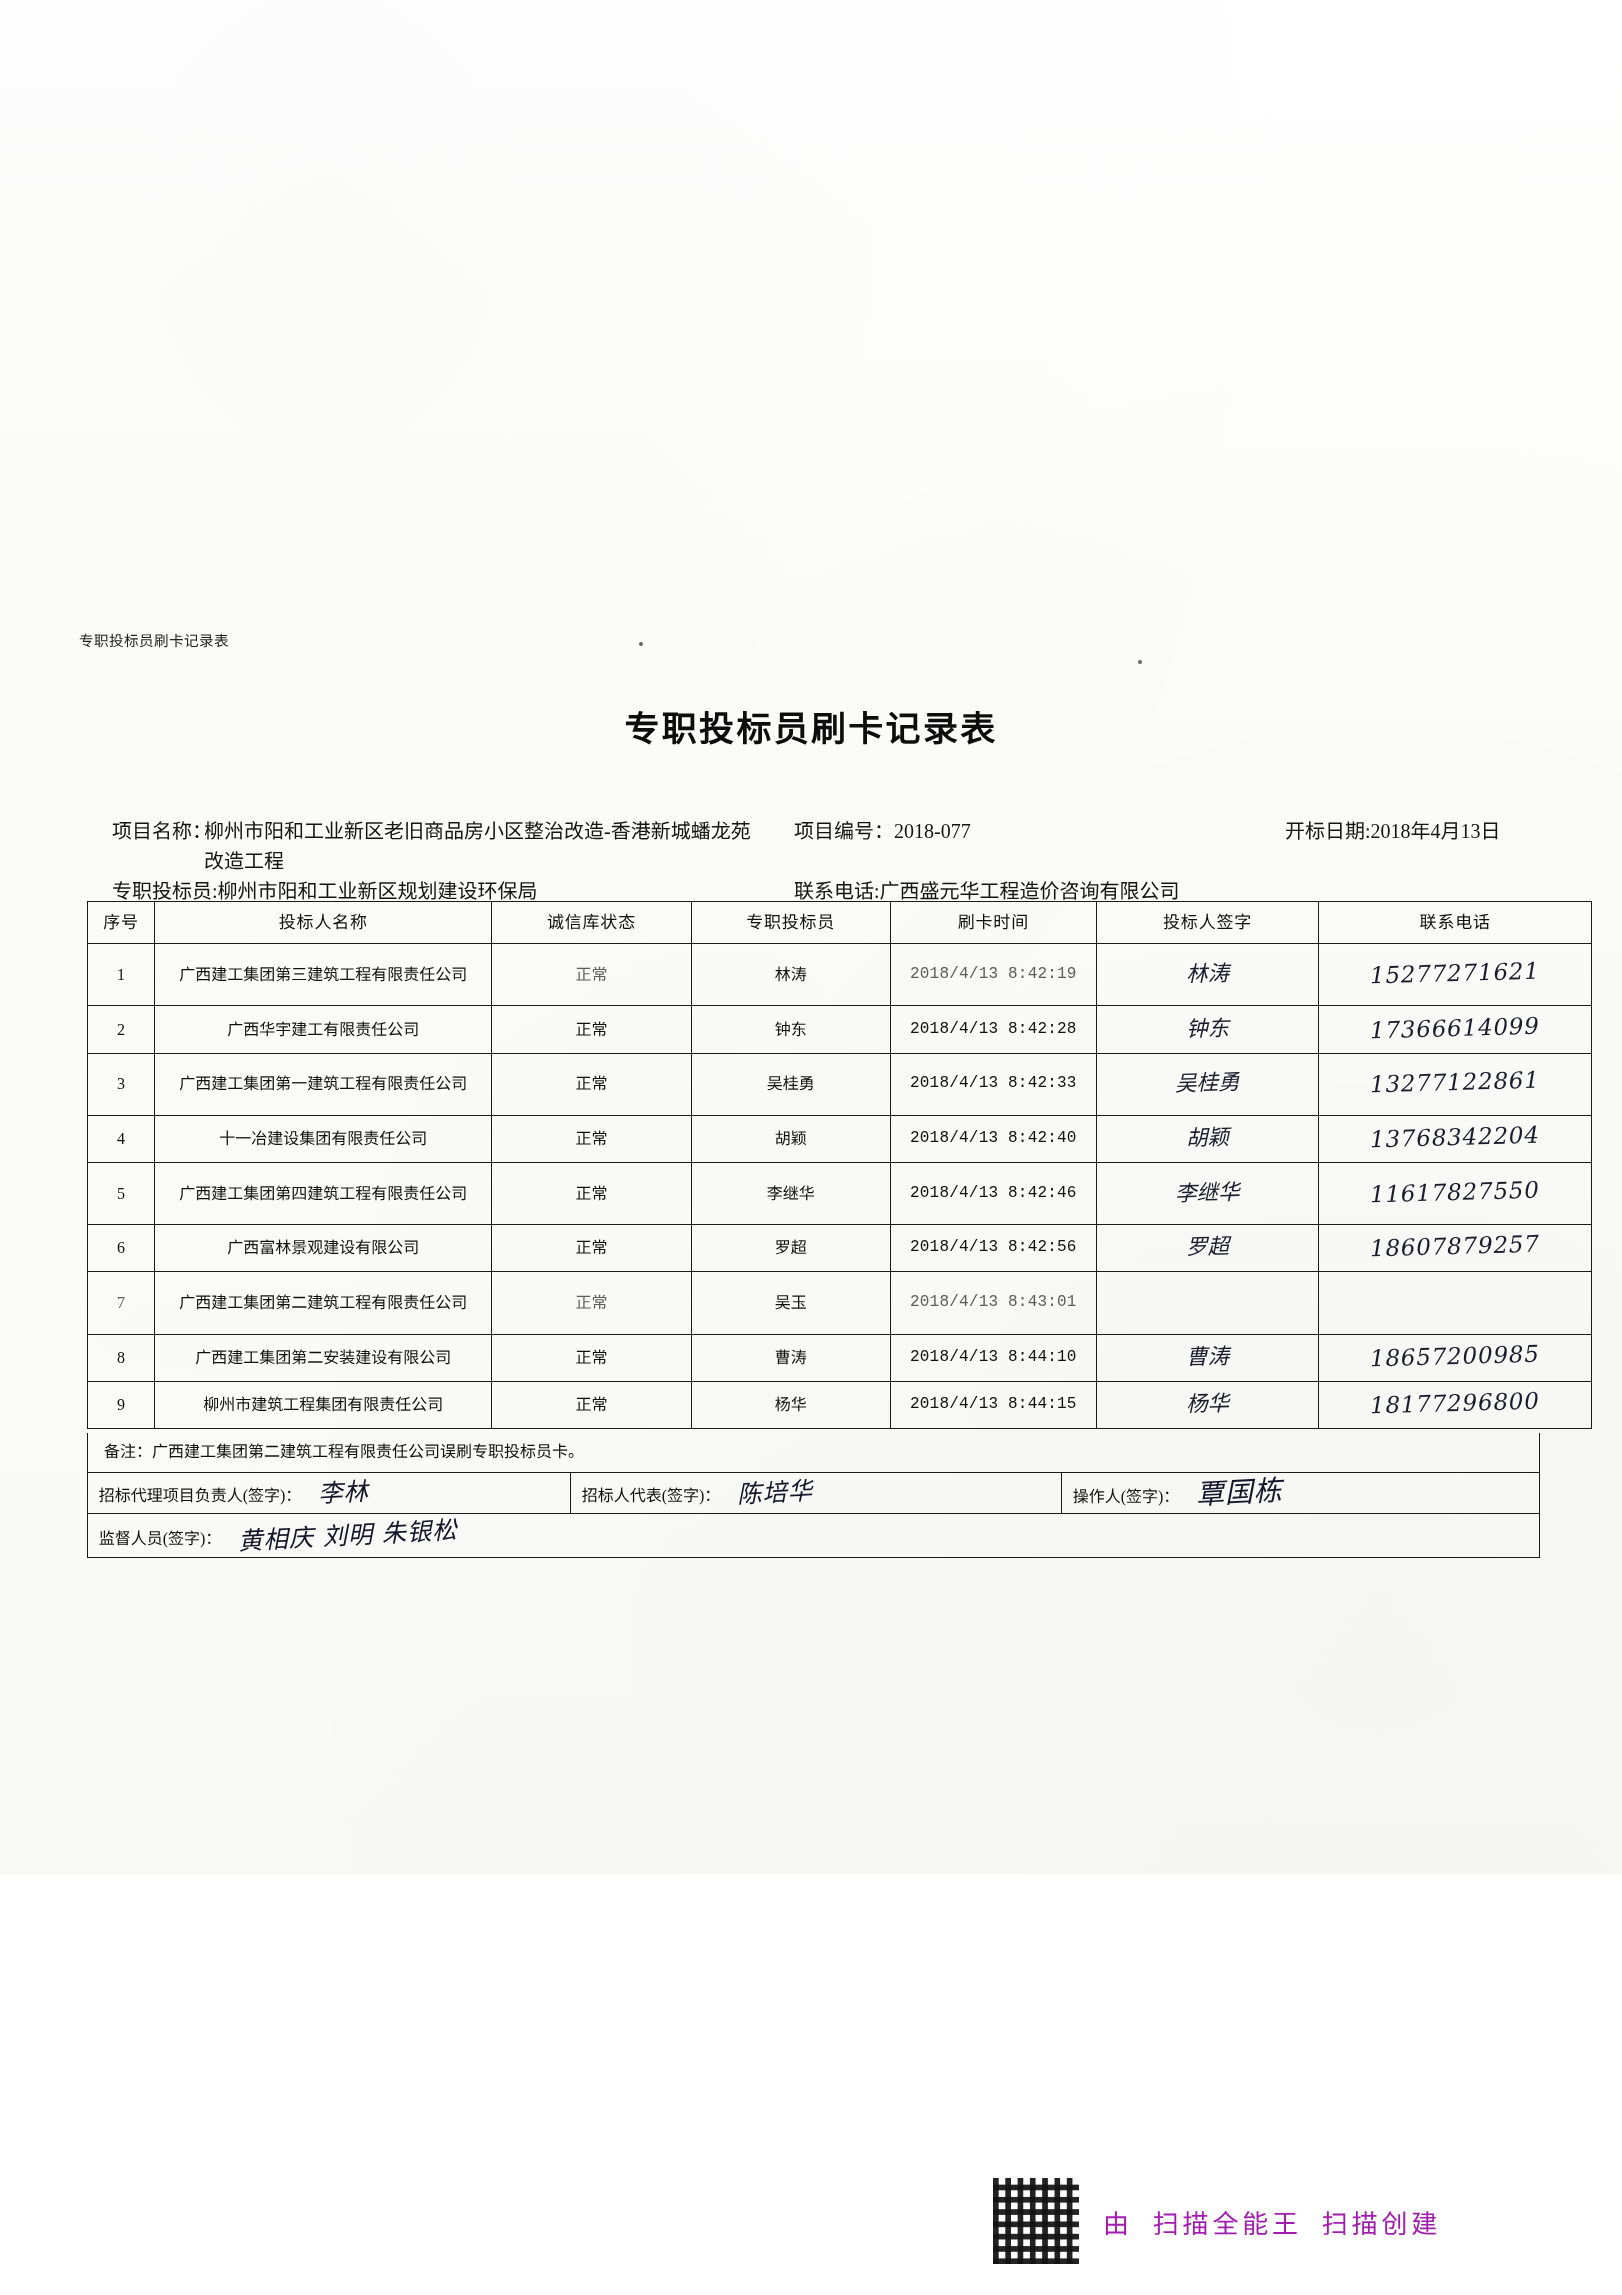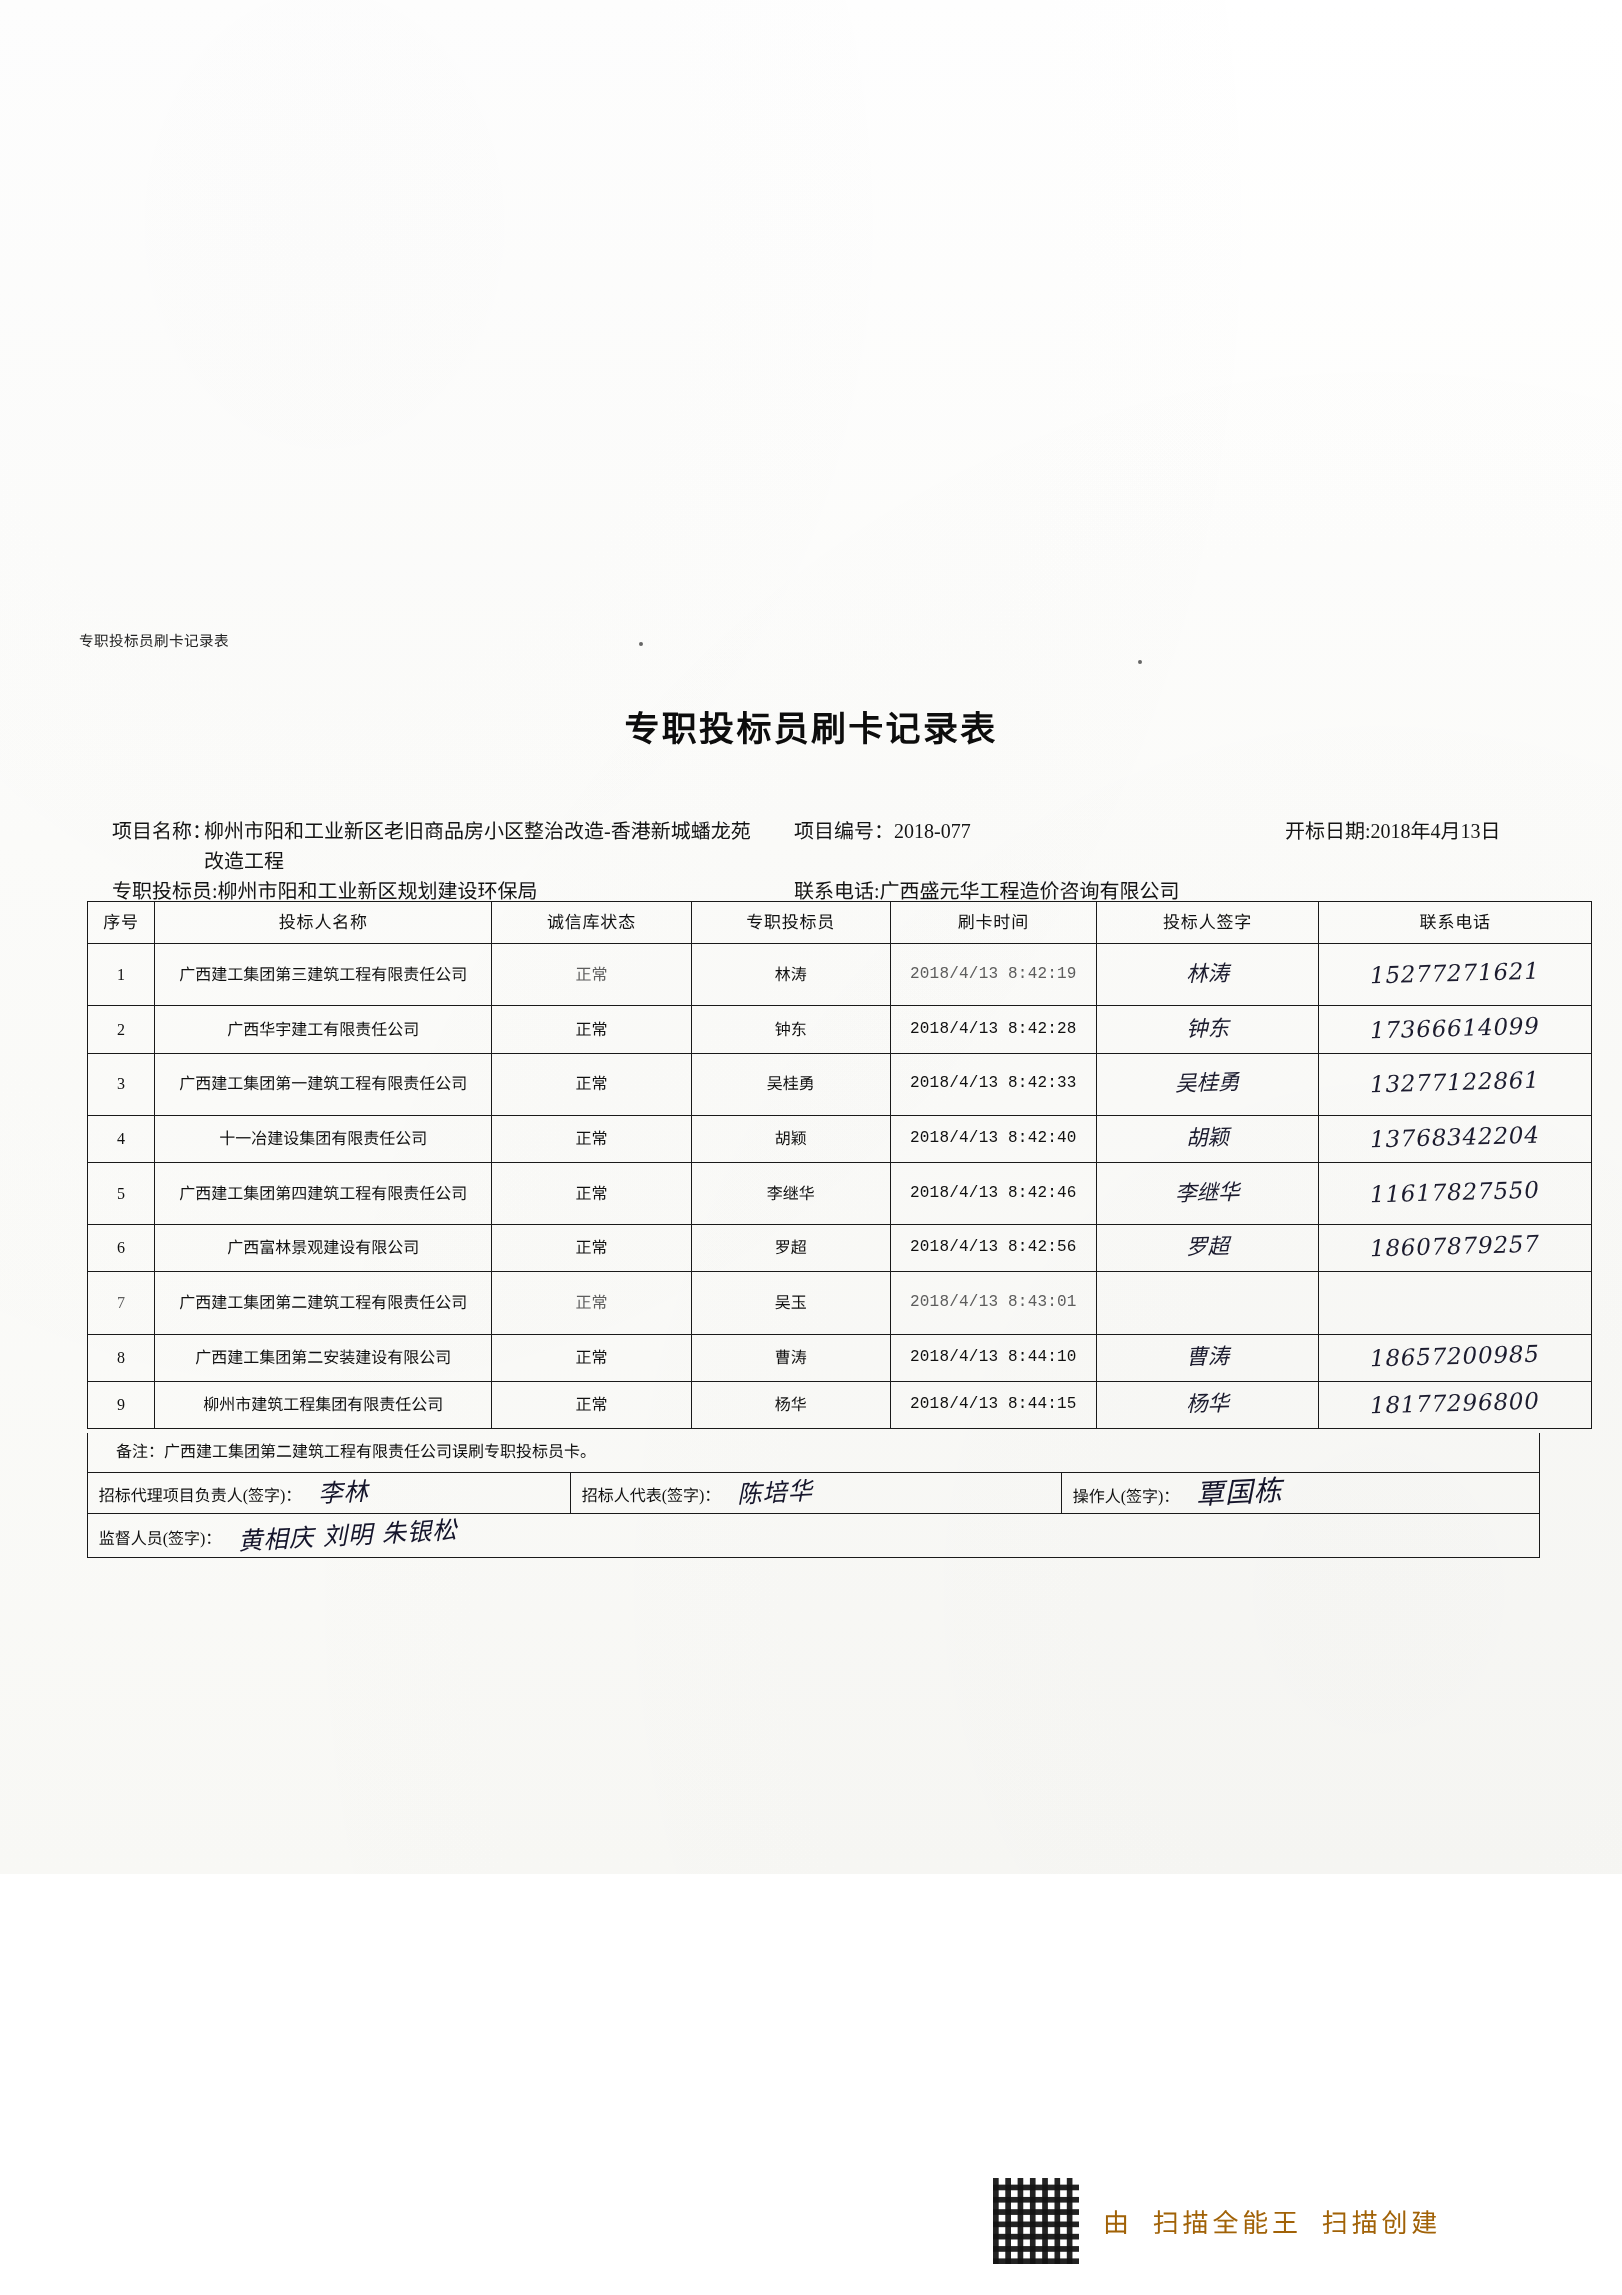--- a/index.html
+++ b/index.html
@@ -146,21 +146,21 @@
     border: 1.2px solid #1a1a1a;
     border-top: none;
     box-sizing: border-box;
     font-size: 16px;
     color: #101010;
   }
   #note-row {
     top: 1433px;
     height: 40px;
     line-height: 38px;
-    padding-left: 28px;
+    padding-left: 16px;
     border-top: none;
   }
   #sign-row-1 {
     top: 1473px;
     height: 41px;
   }
   #sign-row-2 {
     top: 1514px;
     height: 44px;
     padding-left: 10.7px;
@@ -207,24 +207,24 @@
     background-image:
       repeating-linear-gradient(90deg, #111 0 6.1px, transparent 6.1px 12.3px),
       repeating-linear-gradient(0deg, #111 0 6.1px, transparent 6.1px 12.3px);
     background-size: 12.3px 12.3px, 12.3px 12.3px;
     background-blend-mode: multiply;
     border: 4.6px solid #fff;
     box-shadow: 0 0 0 0.8px #fff;
     opacity: 0.92;
   }
   #footer-brand {
-    font-family: Liberation Mono, monospace;
+    font-family: Liberation Serif, serif;
     font-size: 26px;
     letter-spacing: 3.8px;
-    color: #a16207;
+    color: #a21caf;
     white-space: nowrap;
   }
   #footer-brand .sep { display: inline-block; width: 20px; }
 </style>
 </head>
 <body>
 
 <div id="scan-page">
   <div id="paper-noise"></div>
 

